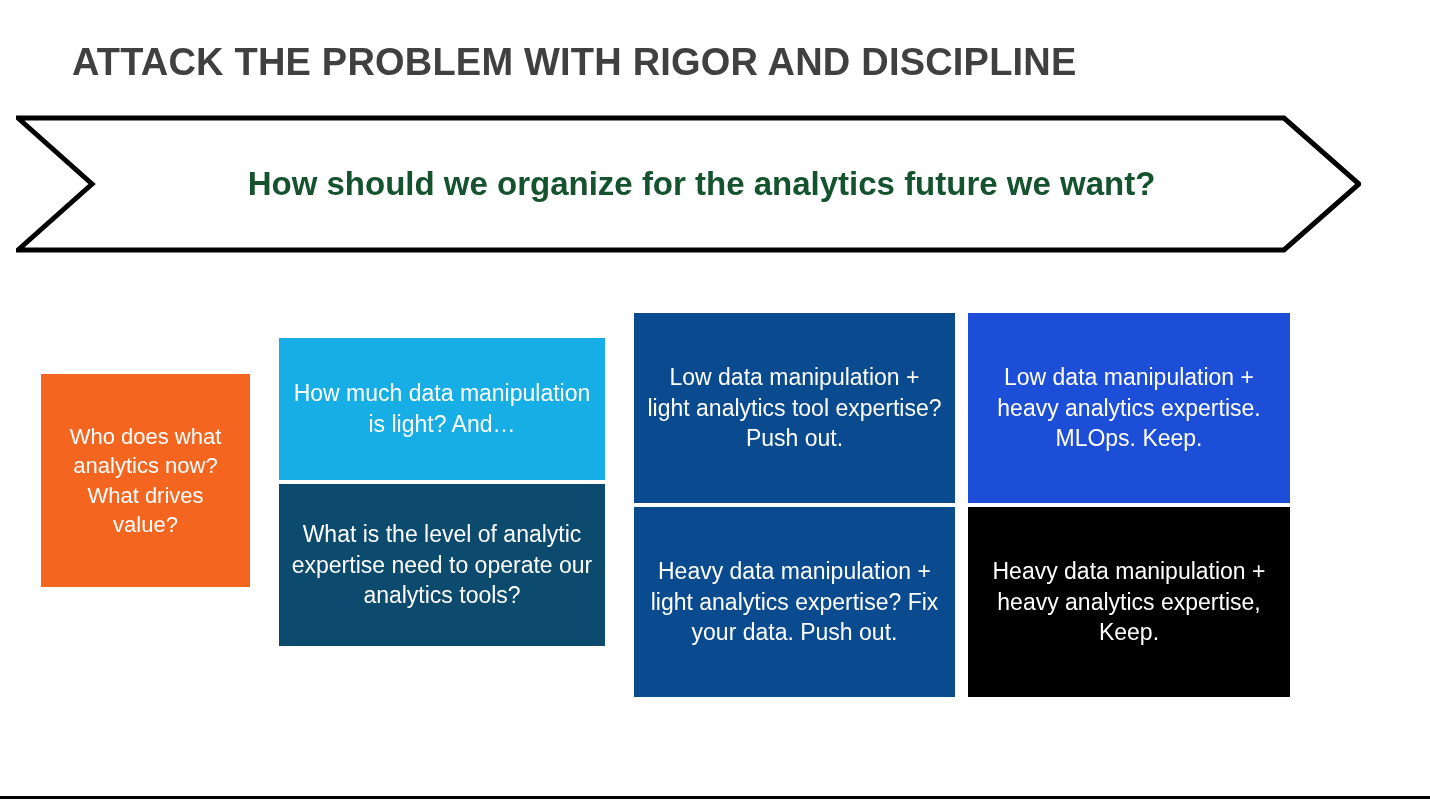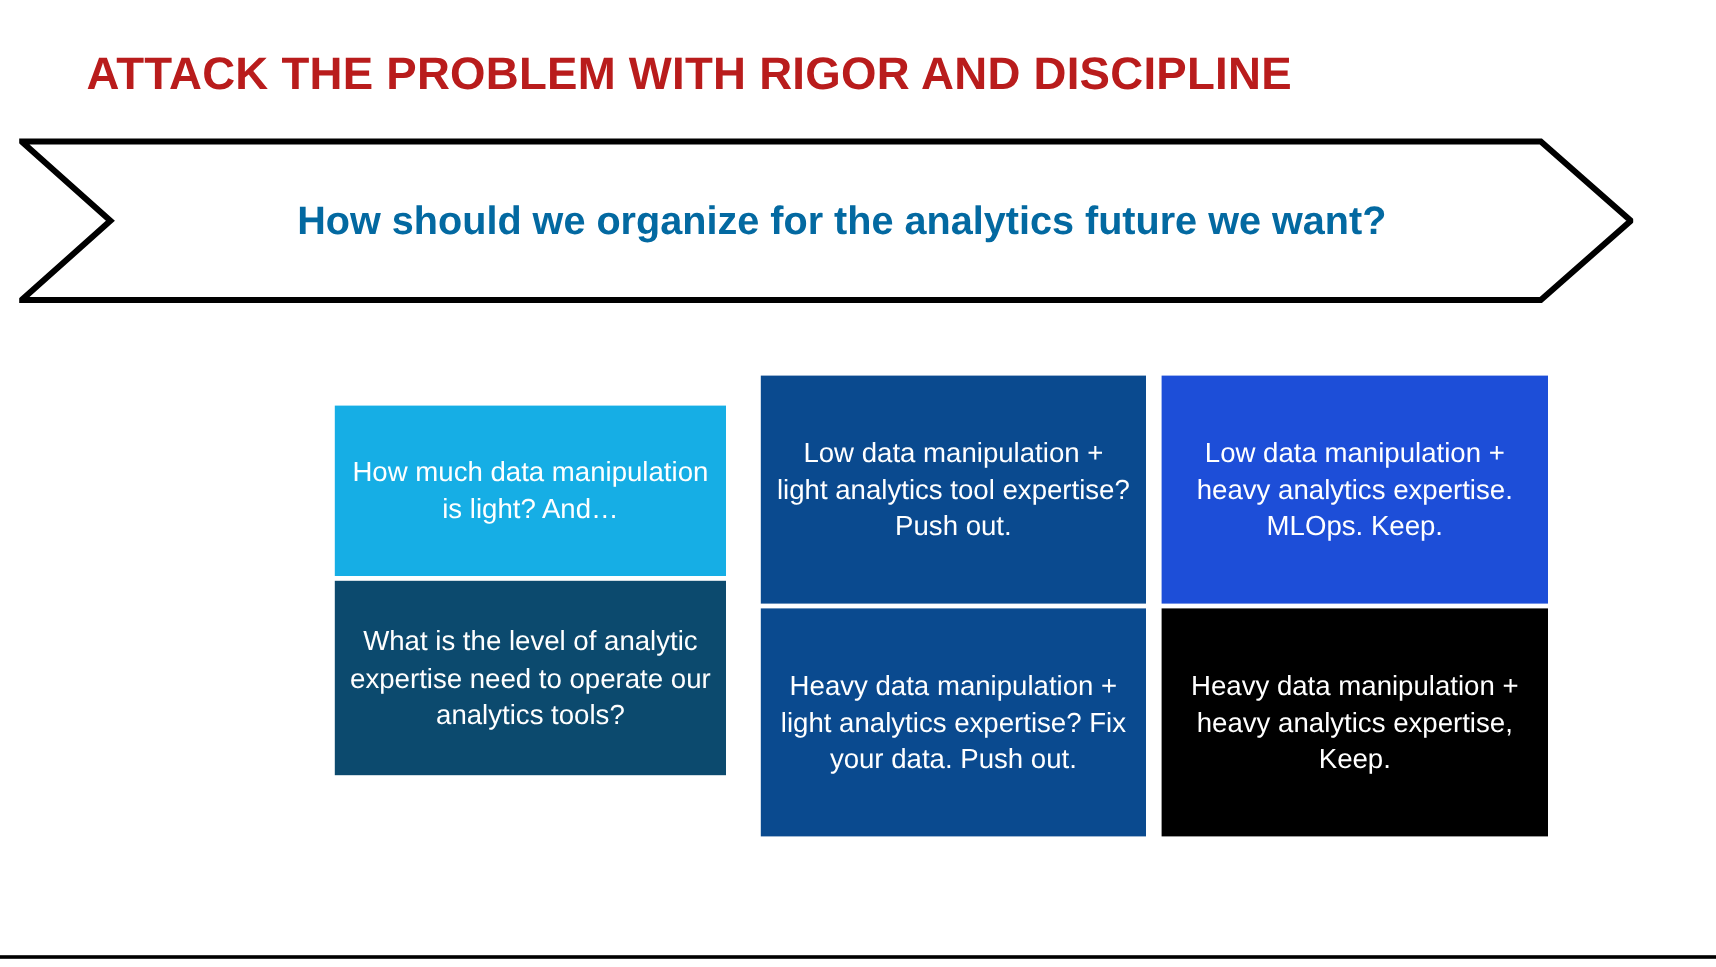--- a/index.html
+++ b/index.html
@@ -21,21 +21,21 @@
 
   
   .slide-title {
     position: absolute;
     left: 72px;
     top: 42px;
     width: 1290px;
     font-size: 38px;
     font-weight: bold;
     letter-spacing: 0.2px;
-    color: #b91c1c;
+    color: #404040;
     line-height: 1.1;
     white-space: nowrap;
   }
 
   
   .banner-wrap {
     position: absolute;
     left: 16px;
     top: 115px;
     width: 1345px;
@@ -54,21 +54,21 @@
     top: 0;
     width: 100%;
     height: 100%;
     display: flex;
     align-items: center;
     justify-content: center;
     padding-left: 66px;
     padding-right: 40px;
     font-size: 33px;
     font-weight: bold;
-    color: #0369a1;
+    color: #14532d;
     white-space: nowrap;
   }
 
   
   .box {
     position: absolute;
     display: flex;
     align-items: center;
     justify-content: center;
     text-align: center;
@@ -153,20 +153,21 @@
 
   <div class="slide-title">ATTACK THE PROBLEM WITH RIGOR AND DISCIPLINE</div>
 
   <div class="banner-wrap">
     <svg viewBox="0 0 1345 138" preserveAspectRatio="none">
       <polygon points="2,3 1268,3 1343,69 1268,135 2,135 76,69" fill="#ffffff" stroke="#000000" stroke-width="5" stroke-linejoin="miter" vector-effect="non-scaling-stroke"></polygon>
     </svg>
     <div class="banner-text">How should we organize for the analytics future we want?</div>
   </div>
 
+  <div class="box box-orange">Who does what analytics now?  What drives value?</div>
 
   <div class="box box-lightblue-top">How much data manipulation is light? And…</div>
   <div class="box box-lightblue-bottom">What is the level of analytic expertise need to operate our analytics tools?</div>
 
   <div class="box box-darkblue-top">Low data manipulation + light analytics tool expertise? Push out.</div>
   <div class="box box-darkblue-bottom">Heavy data manipulation + light analytics expertise? Fix your data. Push out.</div>
 
   <div class="box box-black-top">Low data manipulation + heavy analytics expertise.  MLOps. Keep.</div>
   <div class="box box-black-bottom">Heavy data manipulation + heavy analytics expertise, Keep.</div>
 

